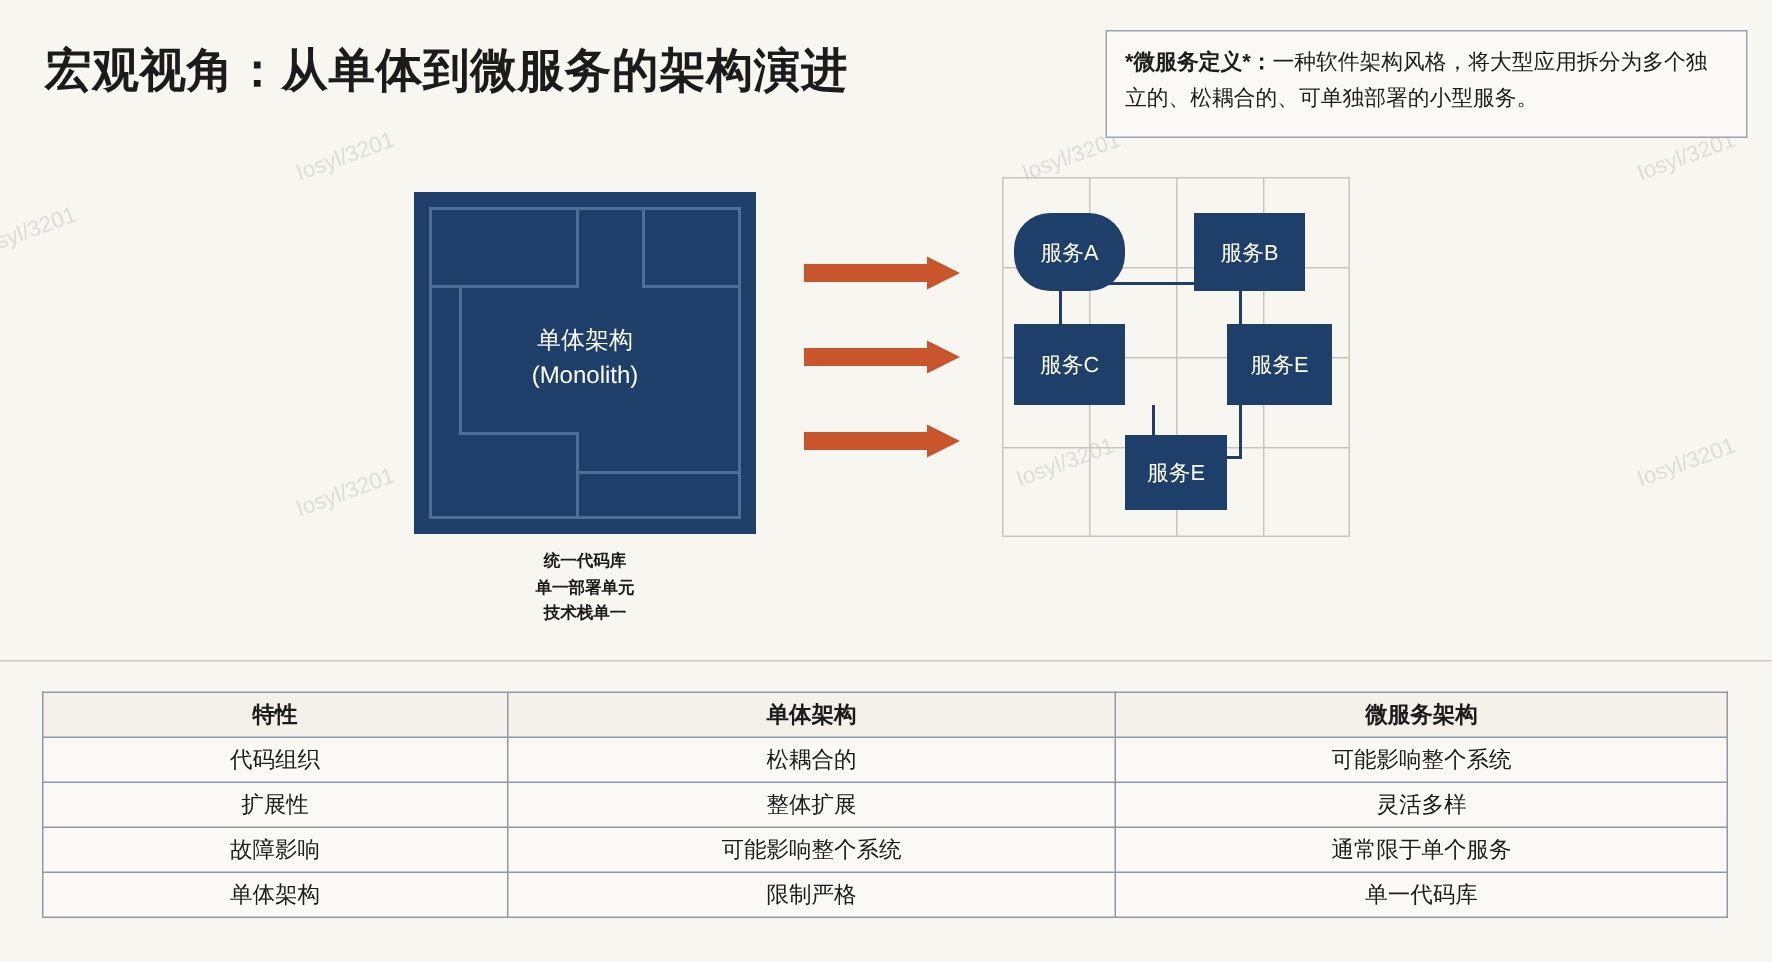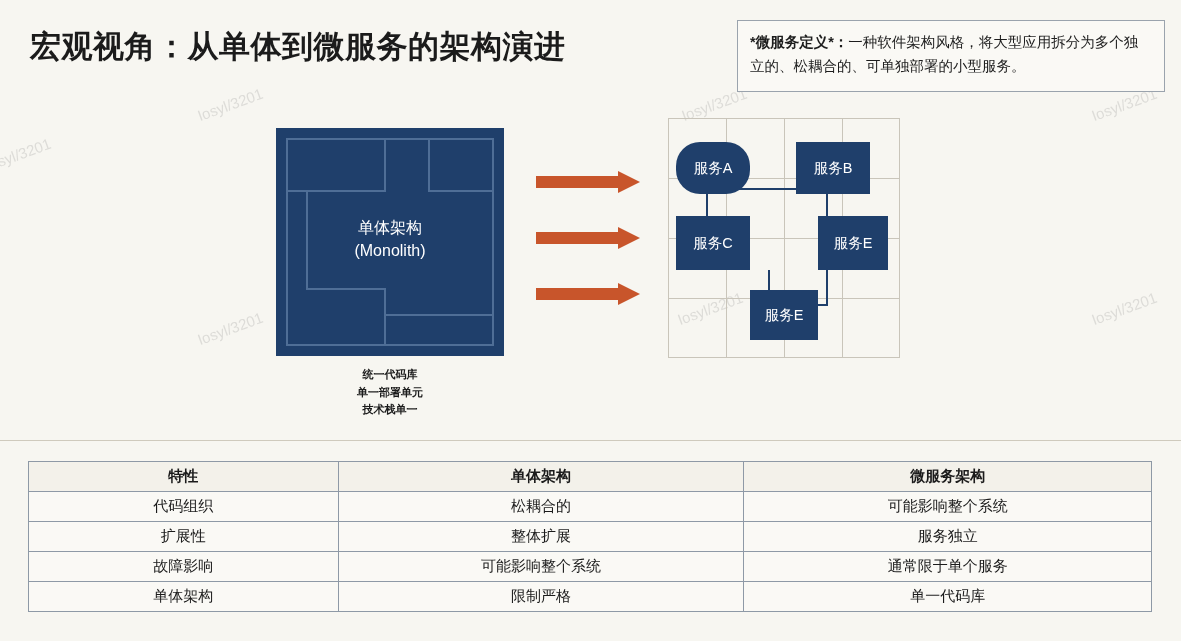--- a/index.html
+++ b/index.html
@@ -277,21 +277,21 @@
     </thead>
     <tbody>
       <tr>
         <td>代码组织</td>
         <td>松耦合的</td>
         <td>可能影响整个系统</td>
       </tr>
       <tr>
         <td>扩展性</td>
         <td>整体扩展</td>
-        <td>服务独立</td>
+        <td>灵活多样</td>
       </tr>
       <tr>
         <td>故障影响</td>
         <td>可能影响整个系统</td>
         <td>通常限于单个服务</td>
       </tr>
       <tr>
         <td>单体架构</td>
         <td>限制严格</td>
         <td>单一代码库</td>

